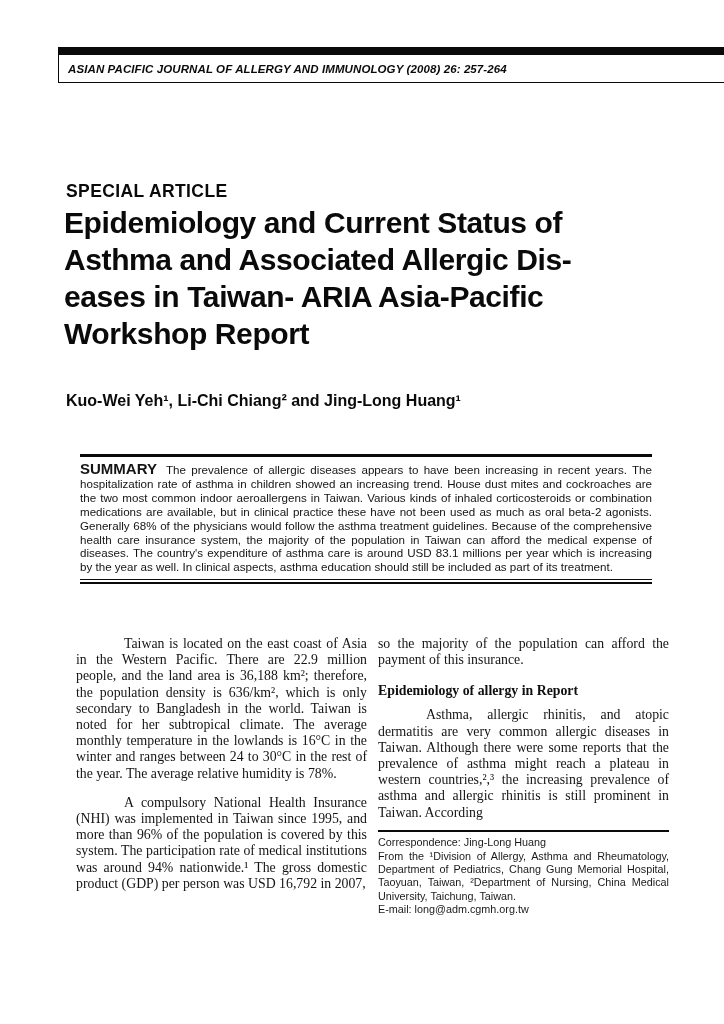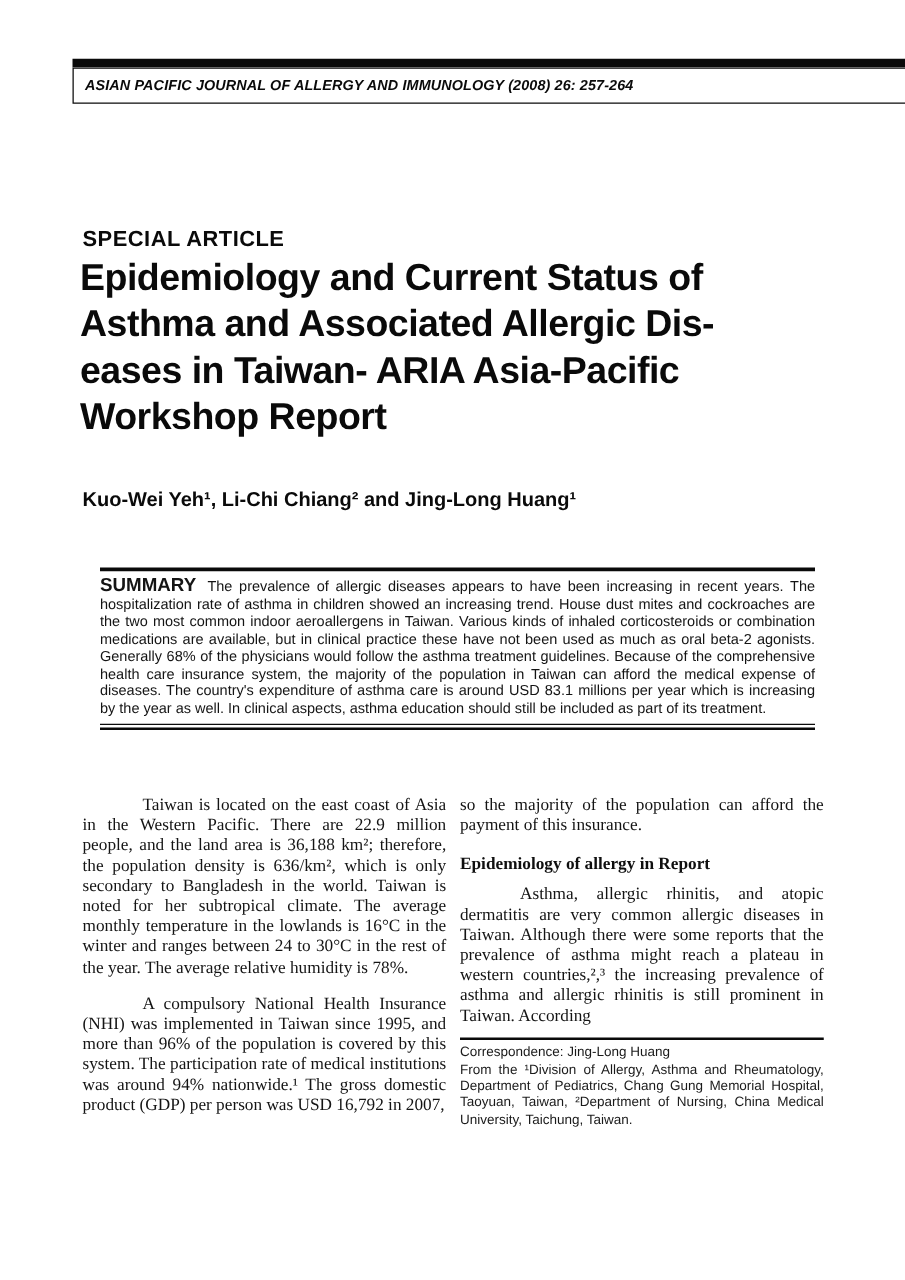--- a/index.html
+++ b/index.html
@@ -41,21 +41,21 @@
   .summary-rule-top { height:3px; background:#0a0a0a; }
   .summary-para {
     margin:5px 0 5px 0; font-size:11.6px; line-height:13.9px;
     text-align:justify; color:#141414;
   }
   .summary-label { font-weight:bold; font-size:15px; margin-right:9px; }
   .summary-rule-bottom { height:2px; border-top:1px solid #0a0a0a; border-bottom:2.5px solid #0a0a0a; }
 
   
   .columns {
-    position:absolute; left:66px; top:636px; width:594px;
+    position:absolute; left:76px; top:636px; width:594px;
     display:flex; gap:11px;
   }
   .col { width:291px; }
   .bodytext {
     font-family:"Liberation Serif", serif;
     font-size:13.8px; line-height:16.2px; text-align:justify;
     margin:0; color:#141414;
   }
   .indent { text-indent:48px; }
   .para-gap { margin-top:13px; }
@@ -111,18 +111,19 @@
 
     <div class="col">
       <p class="bodytext">so the majority of the population can afford the payment of this insurance.</p>
       <h2 class="subheading">Epidemiology of allergy in Report</h2>
       <p class="bodytext indent rc-para">Asthma, allergic rhinitis, and atopic dermatitis are very common allergic diseases in Taiwan. Although there were some reports that the prevalence of asthma might reach a plateau in western countries,²,³ the increasing prevalence of asthma and allergic rhinitis is still prominent in Taiwan. According</p>
 
       <div class="footnote">
         <div class="footnote-rule"></div>
         <p class="fn">Correspondence: Jing-Long Huang</p>
         <p class="fn fn-just">From the ¹Division of Allergy, Asthma and Rheumatology, Department of Pediatrics, Chang Gung Memorial Hospital, Taoyuan, Taiwan, ²Department of Nursing, China Medical University, Taichung, Taiwan.</p>
+        <p class="fn">E-mail: long@adm.cgmh.org.tw</p>
       </div>
     </div>
 
   </main>
 
 </div>
 
 </body></html>

